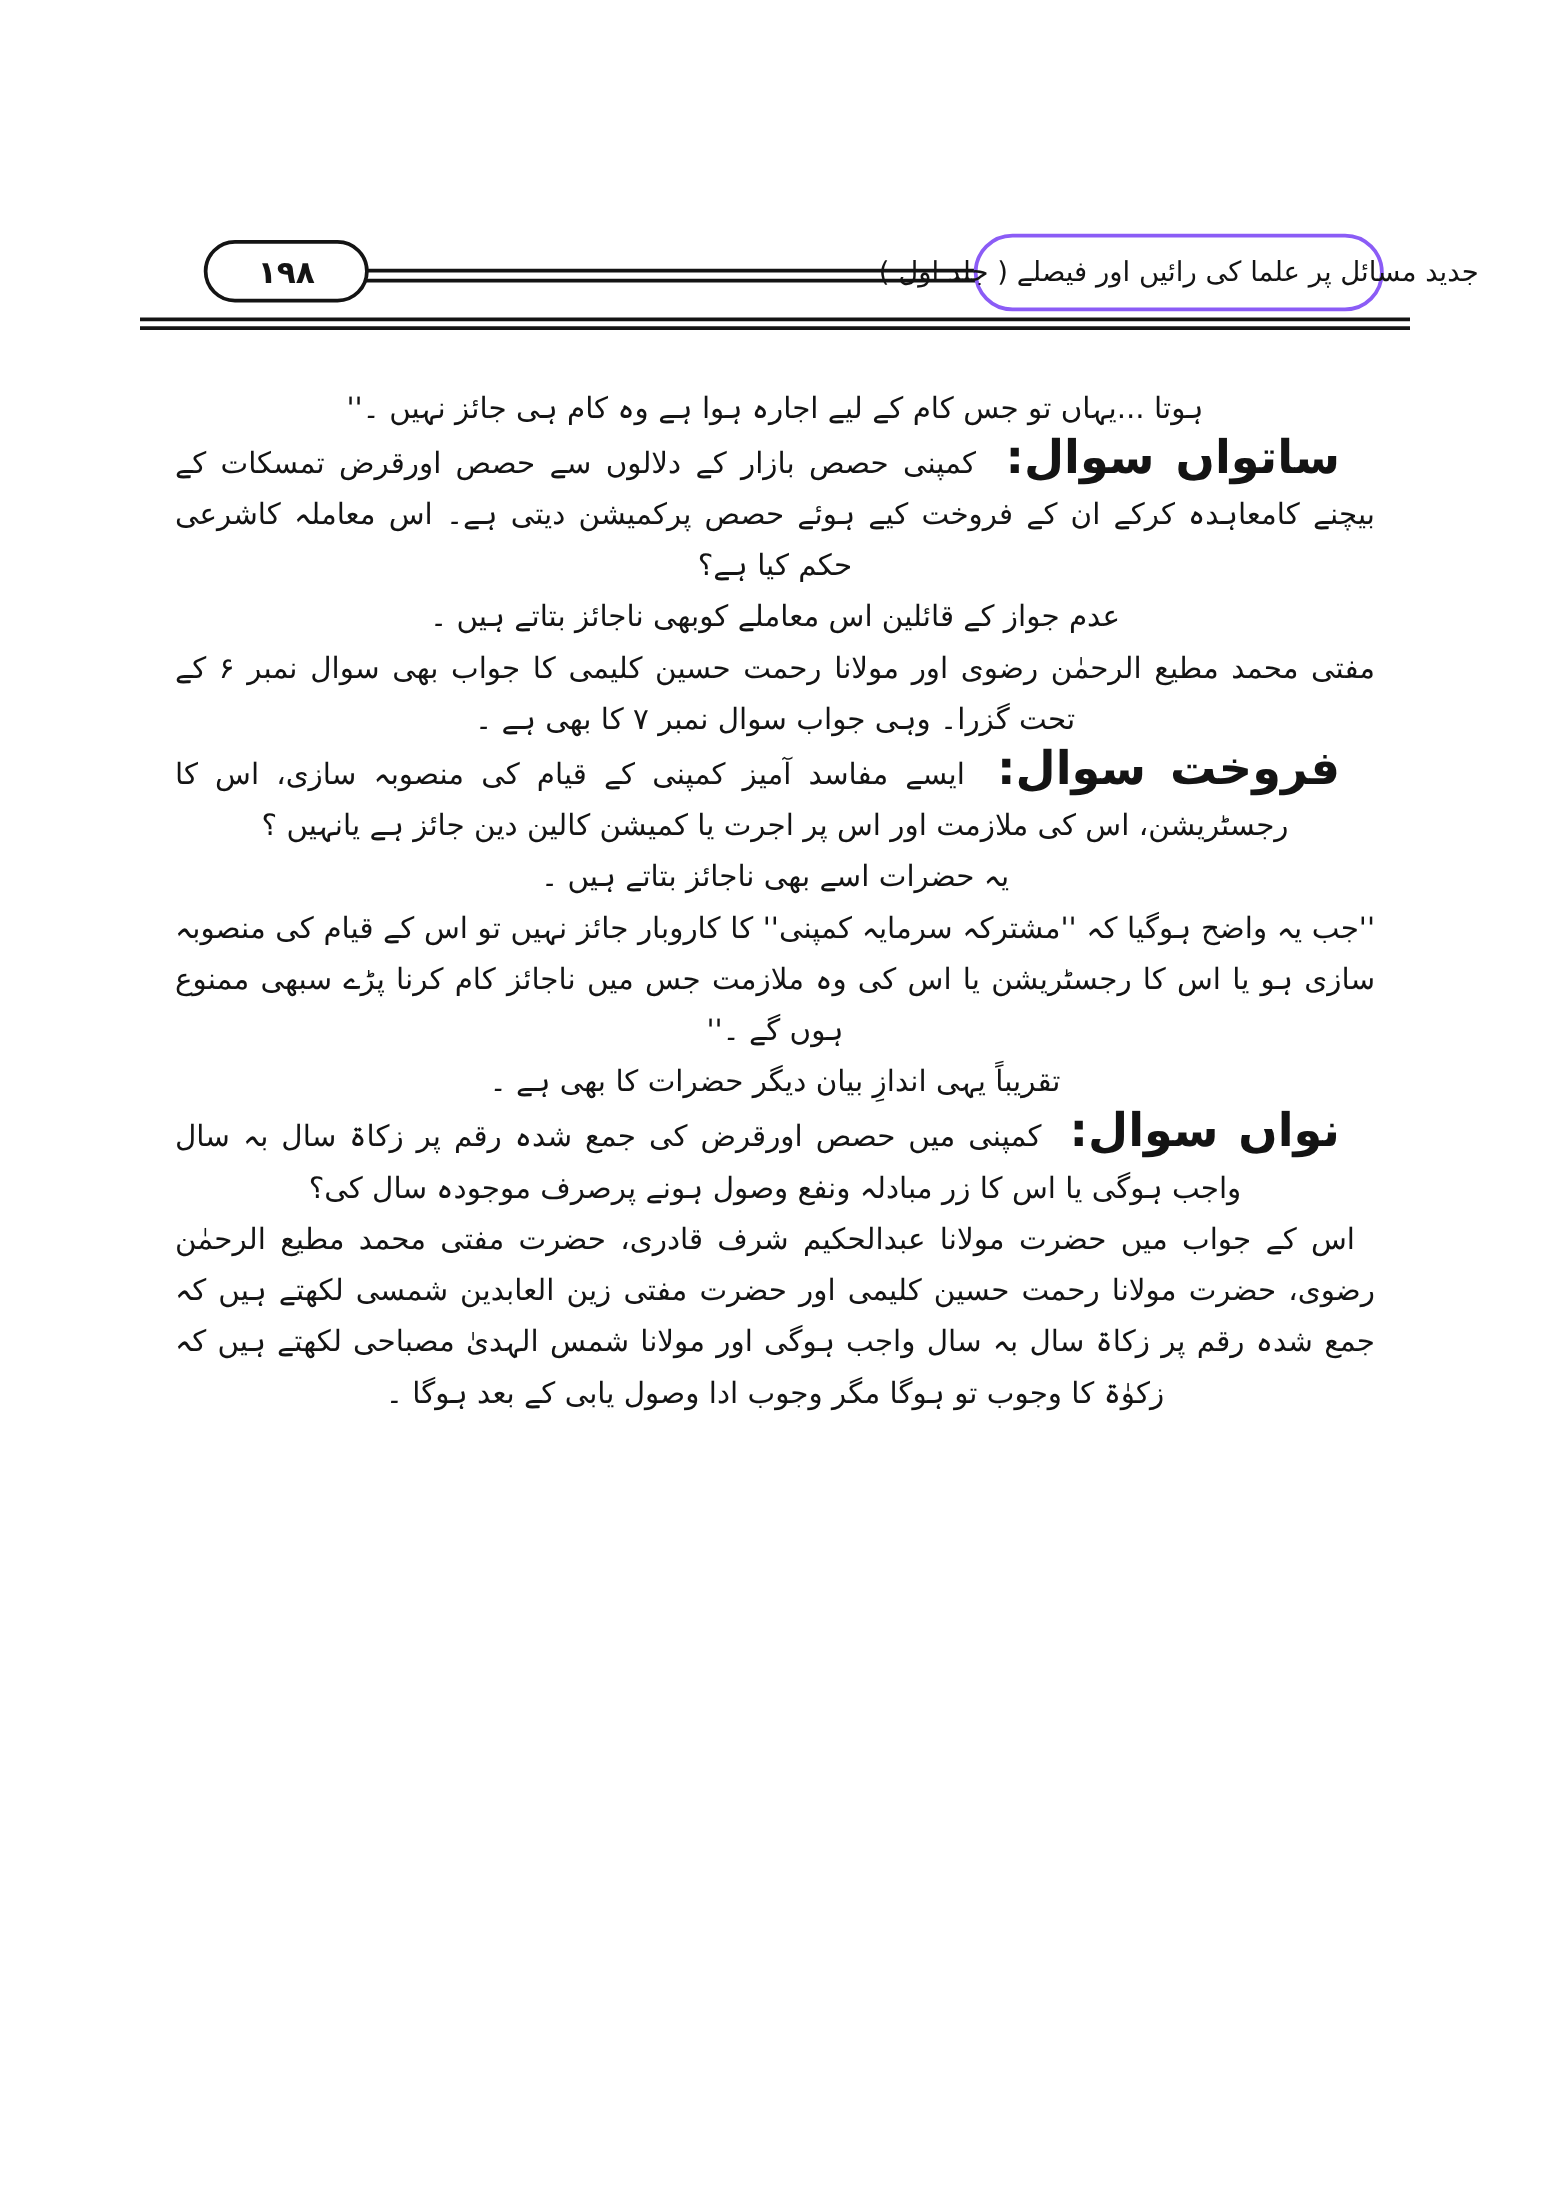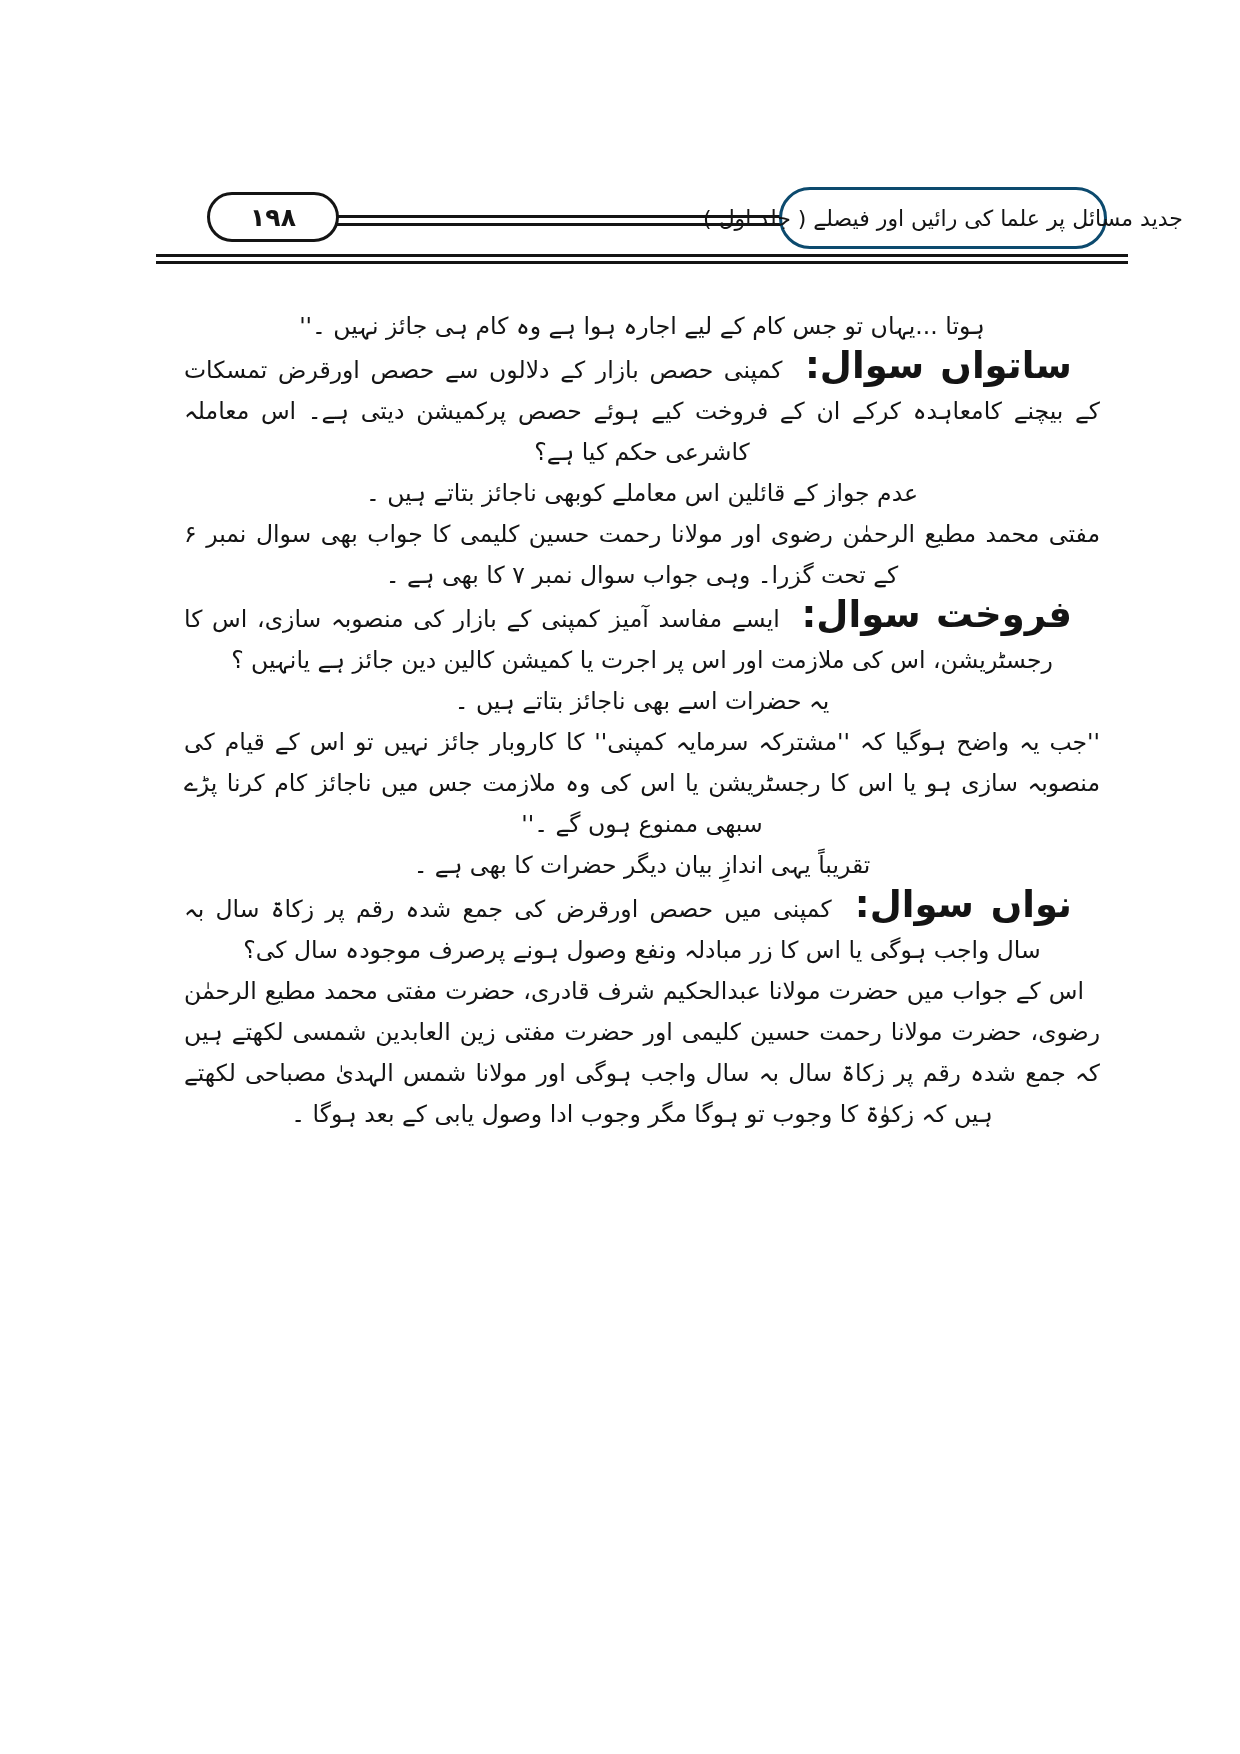--- a/index.html
+++ b/index.html
@@ -12,21 +12,20 @@
     height: 1754px;
     position: relative;
     font-family: "DejaVu Sans", sans-serif;
     color: #141414;
     overflow: hidden;
   }
   .page {
     position: absolute;
     inset: 0;
     background: #ffffff;
-    padding-left: 44px;
   }
 
   
   .header {
     position: relative;
     margin-top: 182px;
     height: 100px;
   }
   .page-number-pill {
     position: absolute;
@@ -55,21 +54,21 @@
     width: 496px;
     top: 33px;
     height: 5px;
   }
   .title-box {
     position: absolute;
     right: 133px;
     top: 5px;
     width: 322px;
     height: 56px;
-    border: 3px solid #0c4a6e;
+    border: 3px solid #8b5cf6;
     border-radius: 31px;
     background: #ffffff;
     display: flex;
     align-items: center;
     justify-content: center;
     direction: rtl;
     font-size: 22px;
     white-space: nowrap;
     z-index: 2;
   }
@@ -138,21 +137,21 @@
     <p class="para">
       <span>عدم جواز کے قائلین اس معاملے کوبھی ناجائز بتاتے ہیں ۔</span>
     </p>
 
     <p class="para">
       <span>مفتی محمد مطیع الرحمٰن رضوی اور مولانا رحمت حسین کلیمی کا جواب بھی سوال نمبر ۶ کے تحت گزرا۔ وہی جواب سوال نمبر ۷ کا بھی ہے ۔</span>
     </p>
 
     <p class="para q-para">
       <span class="q-heading">فروخت سوال:</span>
-      <span>ایسے مفاسد آمیز کمپنی کے بازار کی منصوبہ سازی، اس کا رجسٹریشن، اس کی ملازمت اور اس پر اجرت یا کمیشن کالین دین جائز ہے یانہیں ؟</span>
+      <span>ایسے مفاسد آمیز کمپنی کے قیام کی منصوبہ سازی، اس کا رجسٹریشن، اس کی ملازمت اور اس پر اجرت یا کمیشن کالین دین جائز ہے یانہیں ؟</span>
     </p>
 
     <p class="para">
       <span>یہ حضرات اسے بھی ناجائز بتاتے ہیں ۔</span>
     </p>
 
 
     <p class="para">
       <span>''جب یہ واضح ہوگیا کہ ''مشترکہ سرمایہ کمپنی'' کا کاروبار جائز نہیں تو اس کے قیام کی منصوبہ سازی ہو یا اس کا رجسٹریشن یا اس کی وہ ملازمت جس میں ناجائز کام کرنا پڑے سبھی ممنوع ہوں گے ۔''</span>
     </p>

